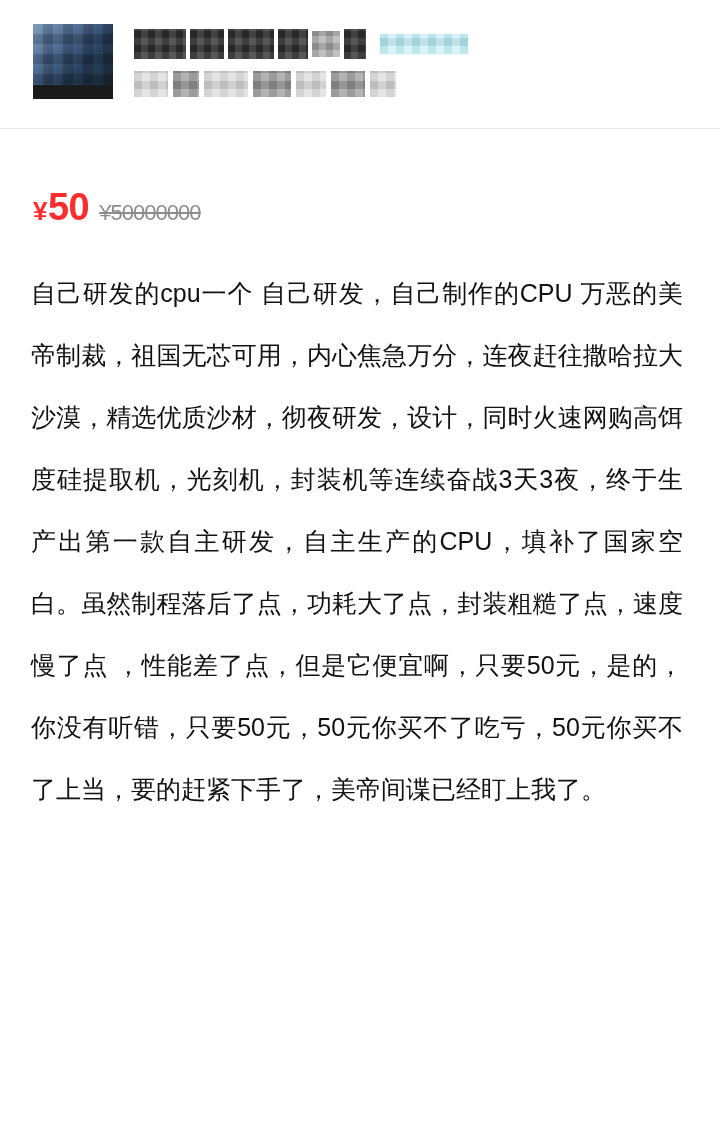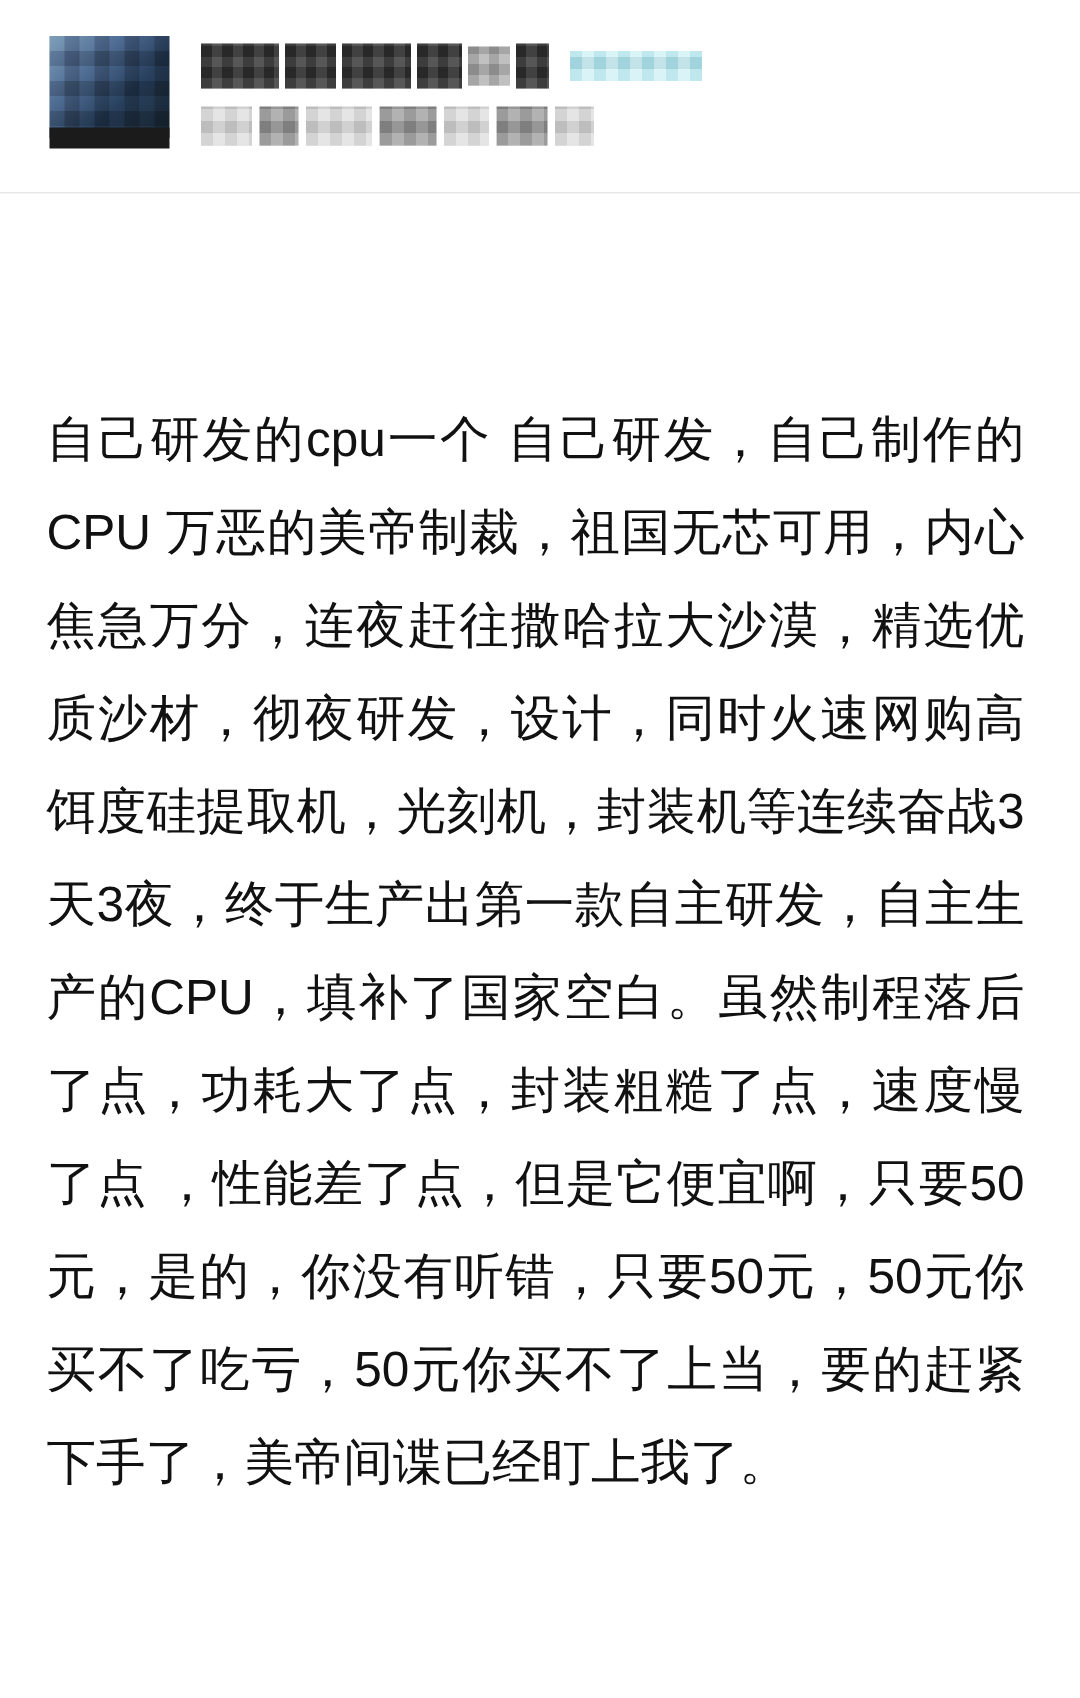--- a/index.html
+++ b/index.html
@@ -141,21 +141,21 @@
     text-decoration: line-through;
     letter-spacing: -1px;
   }
 
   
   .desc {
     position: absolute;
     left: 31px;
     top: 262px;
     width: 652px;
-    font-size: 33px;
+    font-size: 25px;
     line-height: 62px;
     color: #111111;
     letter-spacing: 0px;
     text-align: justify;
     word-break: break-word;
   }
 </style>
 </head>
 <body>
 
@@ -179,16 +179,22 @@
       <span class="mos mos-lite" style="width:34px"></span>
       <span class="mos mos-mid" style="width:26px"></span>
       <span class="mos mos-lite" style="width:44px"></span>
       <span class="mos mos-mid" style="width:38px"></span>
       <span class="mos mos-lite" style="width:30px"></span>
       <span class="mos mos-mid" style="width:34px"></span>
       <span class="mos mos-lite" style="width:26px"></span>
     </div>
   </div>
 
+  <div class="price-row">
+    <div class="price-current">
+      <span class="cny">¥</span><span>50</span>
+    </div>
+    <div class="price-original">¥50000000</div>
+  </div>
 
   <div class="desc">自己研发的cpu一个 自己研发，自己制作的CPU 万恶的美帝制裁，祖国无芯可用，内心焦急万分，连夜赶往撒哈拉大沙漠，精选优质沙材，彻夜研发，设计，同时火速网购高饵度硅提取机，光刻机，封装机等连续奋战3天3夜，终于生产出第一款自主研发，自主生产的CPU，填补了国家空白。虽然制程落后了点，功耗大了点，封装粗糙了点，速度慢了点 ，性能差了点，但是它便宜啊，只要50元，是的，你没有听错，只要50元，50元你买不了吃亏，50元你买不了上当，要的赶紧下手了，美帝间谍已经盯上我了。</div>
 
 </div>
 
 </body></html>

